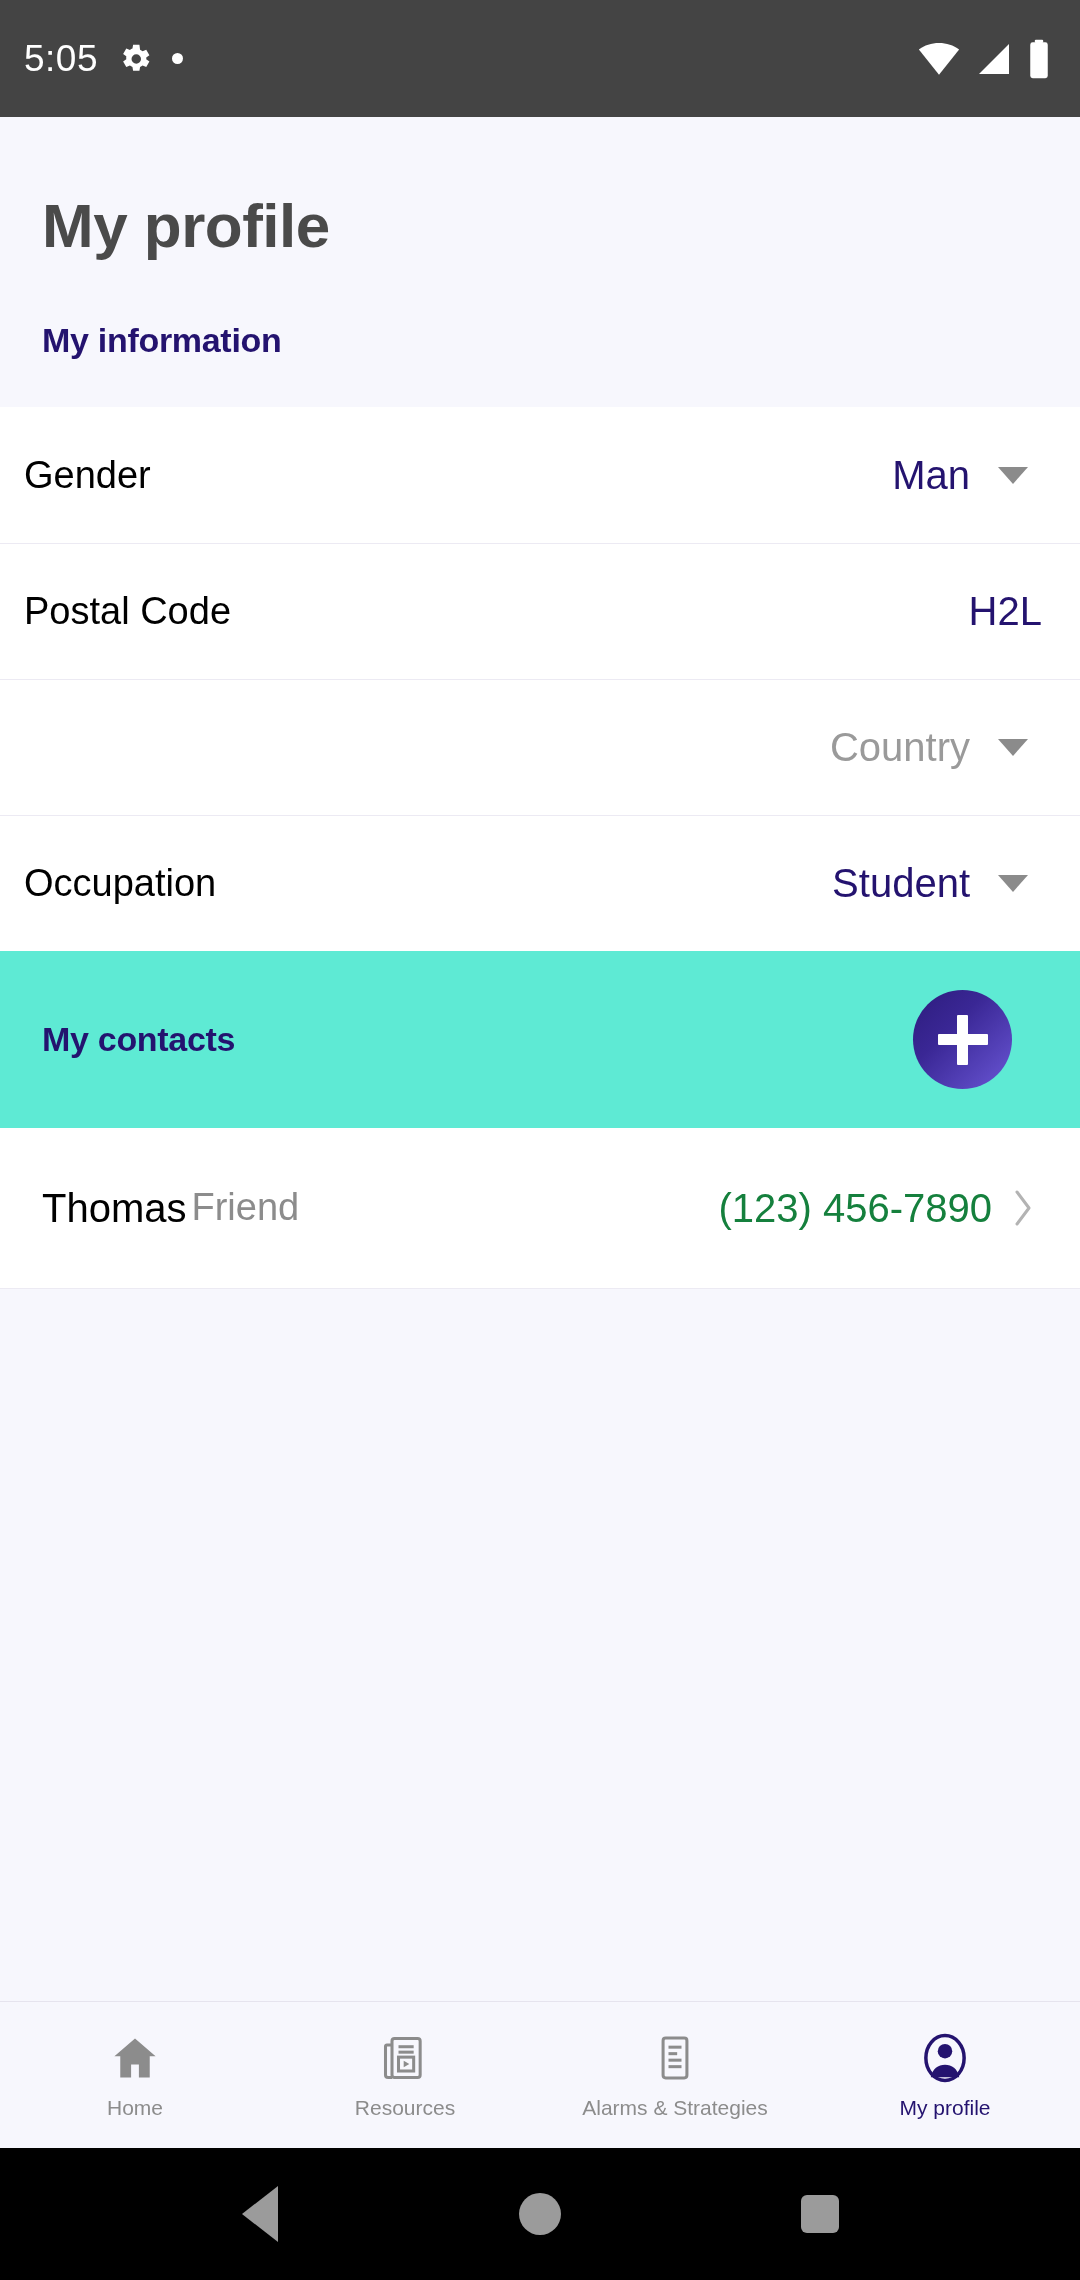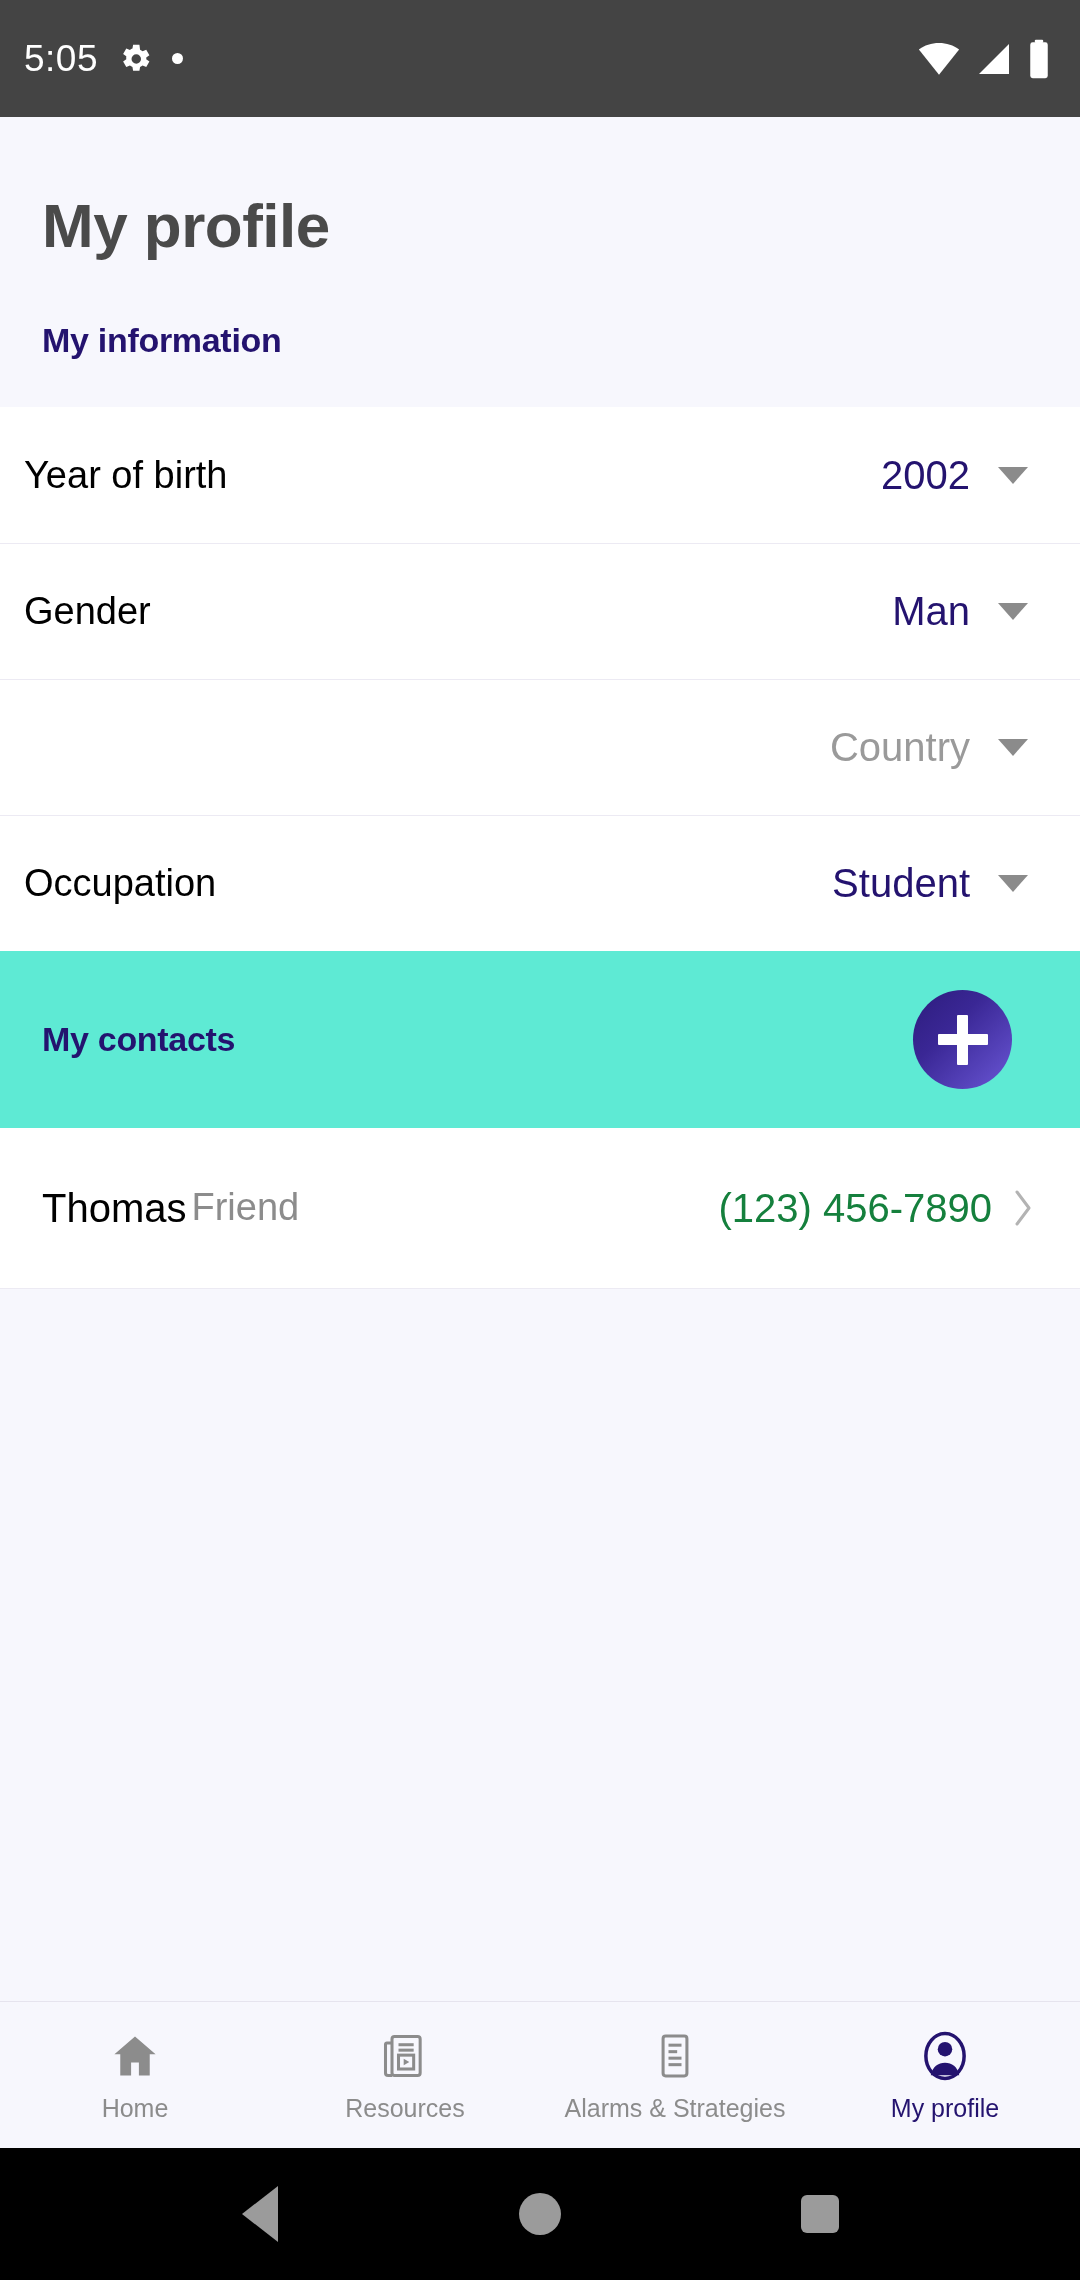--- a/index.html
+++ b/index.html
@@ -136,21 +136,21 @@
     display: flex; align-items: stretch;
   }
   .navitem {
     flex: 1 1 0;
     display: flex; flex-direction: column;
     align-items: center; justify-content: center;
     gap: 10px;
     cursor: pointer;
   }
   .navitem .nav-ico { height: 56px; display: flex; align-items: center; justify-content: center; }
-  .navitem .nav-label { font-size: 25px; color: #8c8c8c; text-align: center; }
+  .navitem .nav-label { font-size: 21px; color: #8c8c8c; text-align: center; }
   .navitem.active .nav-label { color: #24136f; }
 
   
   .sysnav {
     flex: 0 0 auto;
     height: 132px; background: #000000;
     display: flex; align-items: center; justify-content: space-around;
     padding: 0 120px;
   }
   .sysnav .k { display: flex; align-items: center; justify-content: center; width: 120px; height: 120px; cursor: pointer; }
@@ -195,38 +195,36 @@
   </div>
 
   <div class="content">
 
     <div class="page-title">My profile</div>
 
     <div class="section-head">My information</div>
 
     <div class="card">
 
-      <div class="frow">
-        <span class="frow-label">Year of birth</span>
-        <span class="frow-spacer"></span>
-        <span class="frow-value">2002</span>
-        <span class="caret">
-            <i></i>
-          </span>
-      </div>
 
       <div class="frow">
         <span class="frow-label">Gender</span>
         <span class="frow-spacer"></span>
         <span class="frow-value">Man</span>
         <span class="caret">
             <i></i>
           </span>
       </div>
 
+      <div class="frow">
+        <span class="frow-label">Postal Code</span>
+        <span class="frow-spacer"></span>
+        <span class="frow-value wide">H2L</span>
+        <span class="caret none"></span>
+      </div>
 
       <div class="frow">
         <span class="frow-spacer"></span>
         <span class="frow-value placeholder">Country</span>
         <span class="caret">
             <i></i>
           </span>
       </div>
 
       <div class="frow">

